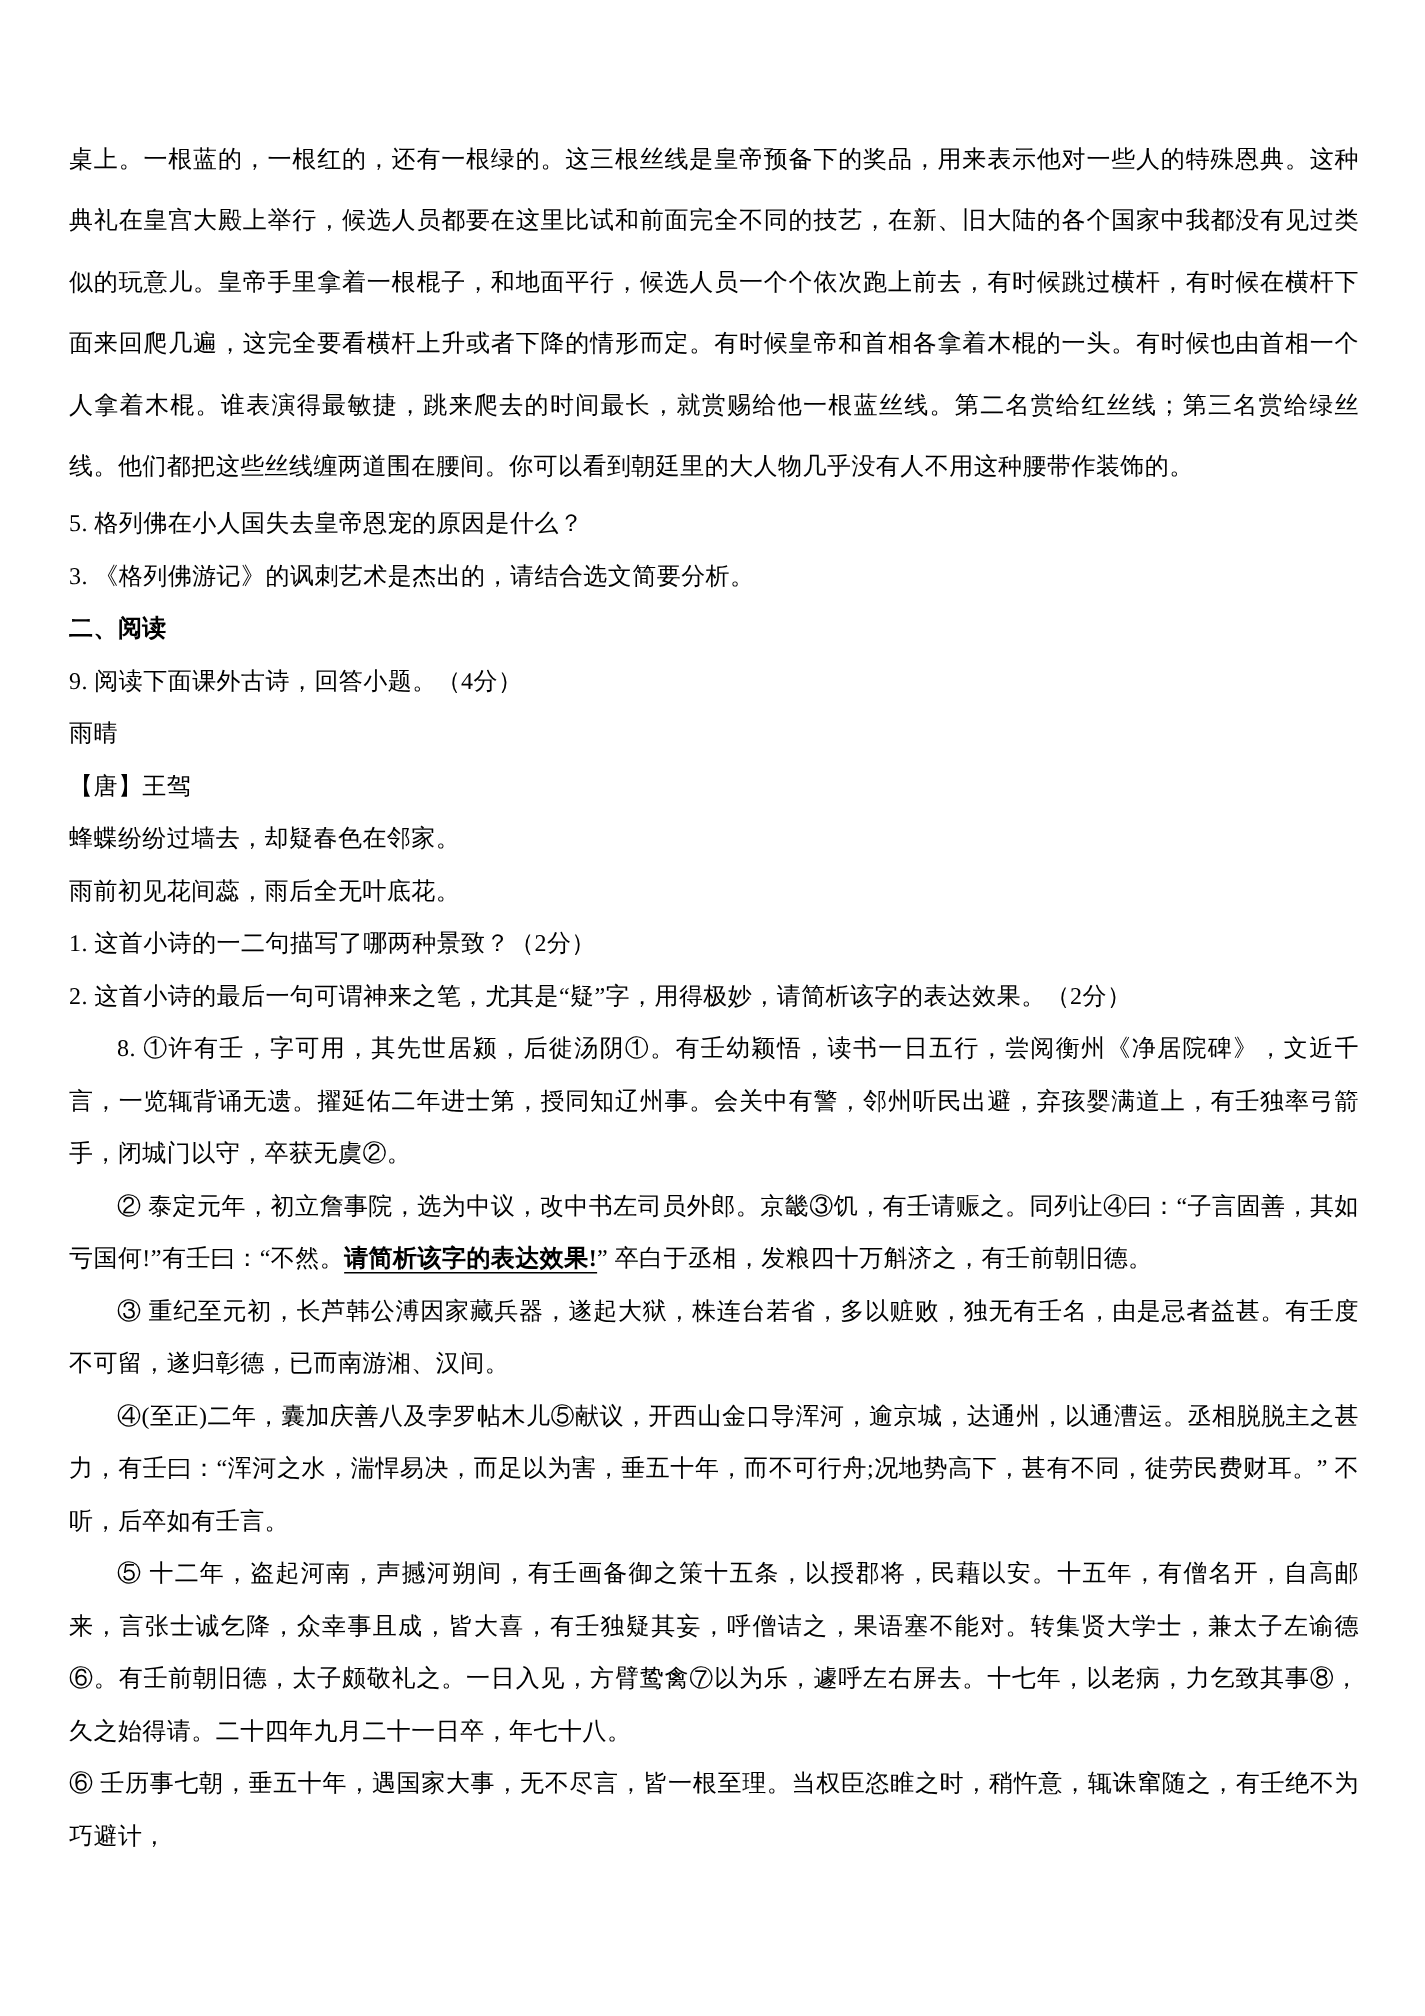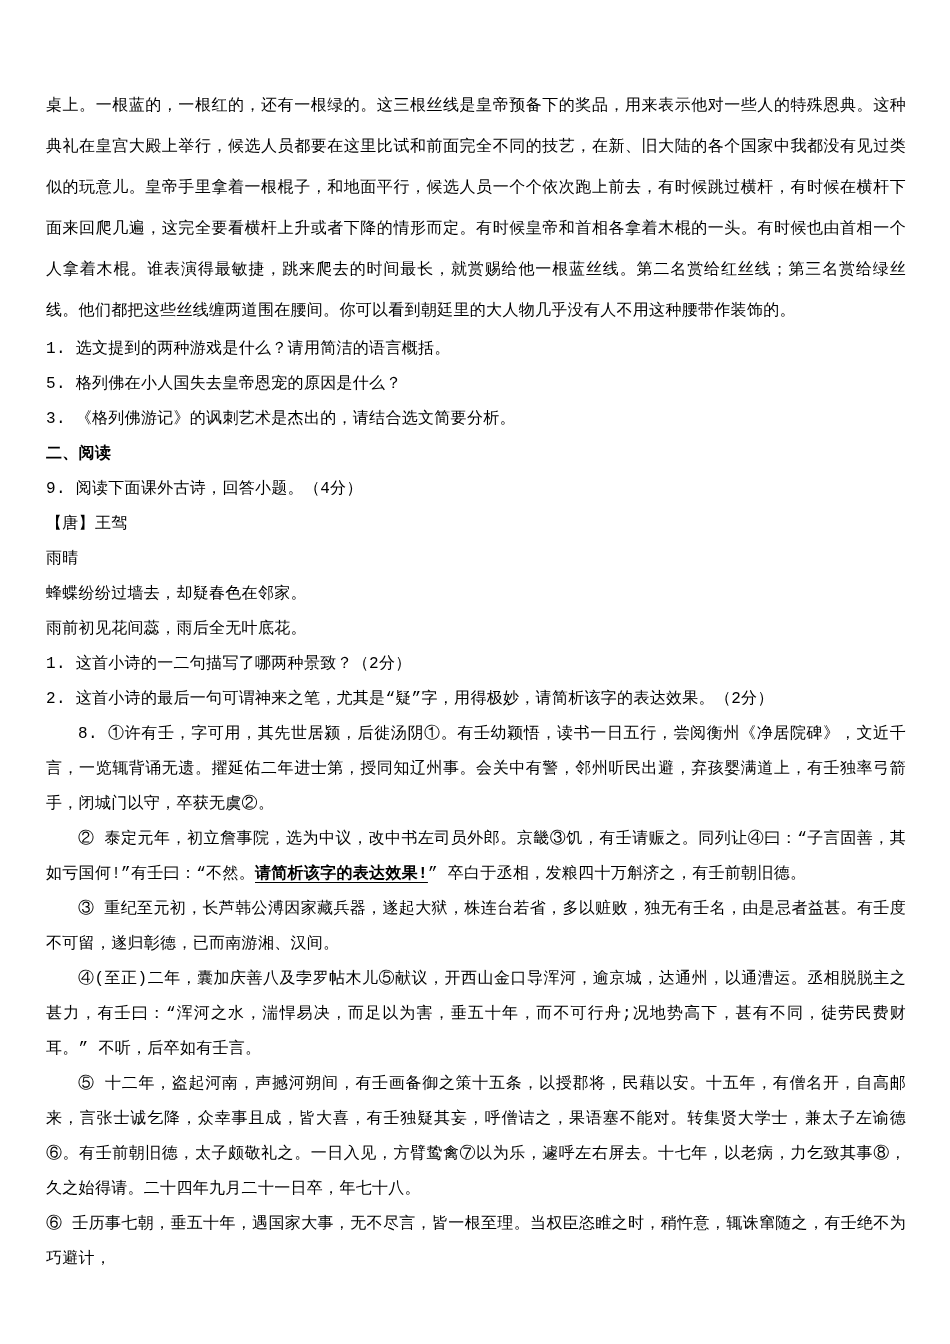--- a/index.html
+++ b/index.html
@@ -8,21 +8,21 @@
     background: #ffffff;
   }
   .page {
     position: relative;
     width: 950px;
     height: 1344px;
     box-sizing: border-box;
     padding: 86px 44px 0 46px;
     background: #ffffff;
     color: #000000;
-    font-family: Liberation Mono, monospace;
+    font-family: Liberation Serif, serif;
     overflow: hidden;
   }
   .para {
     margin: 0;
     font-size: 16px;
     line-height: 35px;
     letter-spacing: 0.3px;
     word-break: break-all;
   }
   .intro {
@@ -44,30 +44,29 @@
     text-underline-offset: 4px;
   }
 </style>
 </head>
 <body>
 
 <div class="page">
 
   <p class="para intro justify">桌上。一根蓝的，一根红的，还有一根绿的。这三根丝线是皇帝预备下的奖品，用来表示他对一些人的特殊恩典。这种典礼在皇宫大殿上举行，候选人员都要在这里比试和前面完全不同的技艺，在新、旧大陆的各个国家中我都没有见过类似的玩意儿。皇帝手里拿着一根棍子，和地面平行，候选人员一个个依次跑上前去，有时候跳过横杆，有时候在横杆下面来回爬几遍，这完全要看横杆上升或者下降的情形而定。有时候皇帝和首相各拿着木棍的一头。有时候也由首相一个人拿着木棍。谁表演得最敏捷，跳来爬去的时间最长，就赏赐给他一根蓝丝线。第二名赏给红丝线；第三名赏给绿丝线。他们都把这些丝线缠两道围在腰间。你可以看到朝廷里的大人物几乎没有人不用这种腰带作装饰的。</p>
 
-  <p class="para">1. 选文提到的两种游戏是什么？请用简洁的语言概括。</p>
   <p class="para">5. 格列佛在小人国失去皇帝恩宠的原因是什么？</p>
   <p class="para">3. 《格列佛游记》的讽刺艺术是杰出的，请结合选文简要分析。</p>
 
   <p class="para bold">二、阅读</p>
 
   <p class="para">9. 阅读下面课外古诗，回答小题。（4分）</p>
 
+  <p class="para">雨晴</p>
   <p class="para">【唐】王驾</p>
-  <p class="para">雨晴</p>
   <p class="para">蜂蝶纷纷过墙去，却疑春色在邻家。</p>
   <p class="para">雨前初见花间蕊，雨后全无叶底花。</p>
 
   <p class="para">1. 这首小诗的一二句描写了哪两种景致？（2分）</p>
   <p class="para">2. 这首小诗的最后一句可谓神来之笔，尤其是“疑”字，用得极妙，请简析该字的表达效果。（2分）</p>
 
   <p class="para justify indent">8. ①许有壬，字可用，其先世居颍，后徙汤阴①。有壬幼颖悟，读书一日五行，尝阅衡州《净居院碑》，文近千言，一览辄背诵无遗。擢延佑二年进士第，授同知辽州事。会关中有警，邻州听民出避，弃孩婴满道上，有壬独率弓箭手，闭城门以守，卒获无虞②。</p>
 
   <p class="para justify indent"><span>② 泰定元年，初立詹事院，选为中议，改中书左司员外郎。京畿③饥，有壬请赈之。同列让④曰：“子言固善，其如亏国何!”有壬曰：“不然。</span><span class="underline-seg">请简析该字的表达效果!</span><span>” 卒白于丞相，发粮四十万斛济之，有壬前朝旧德。</span></p>
 

